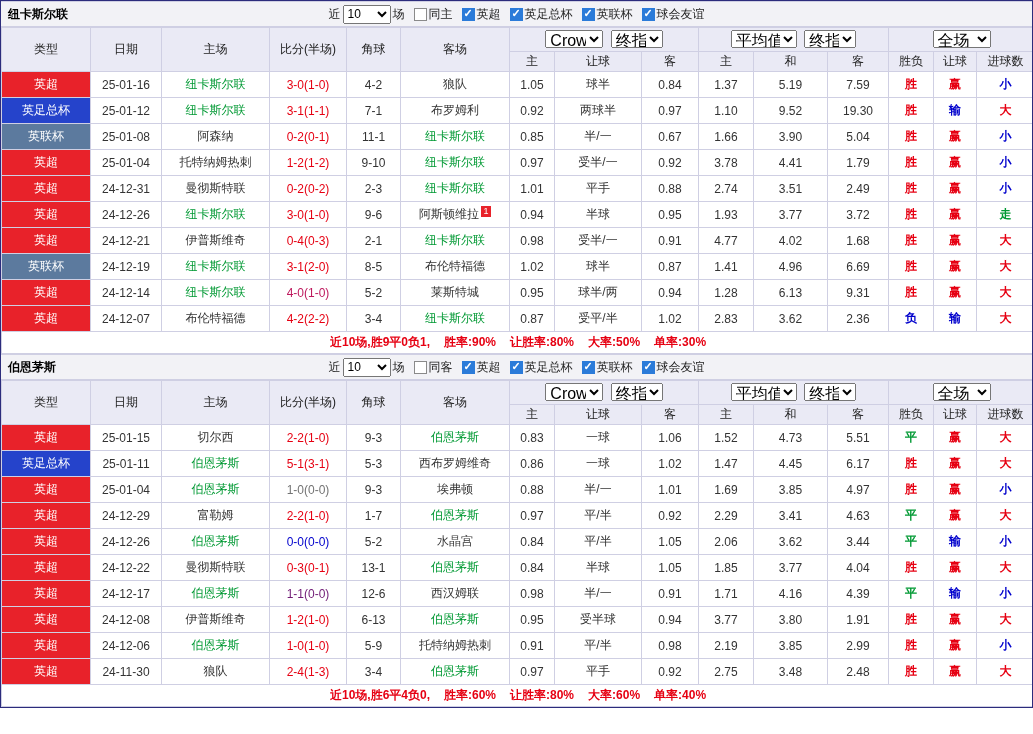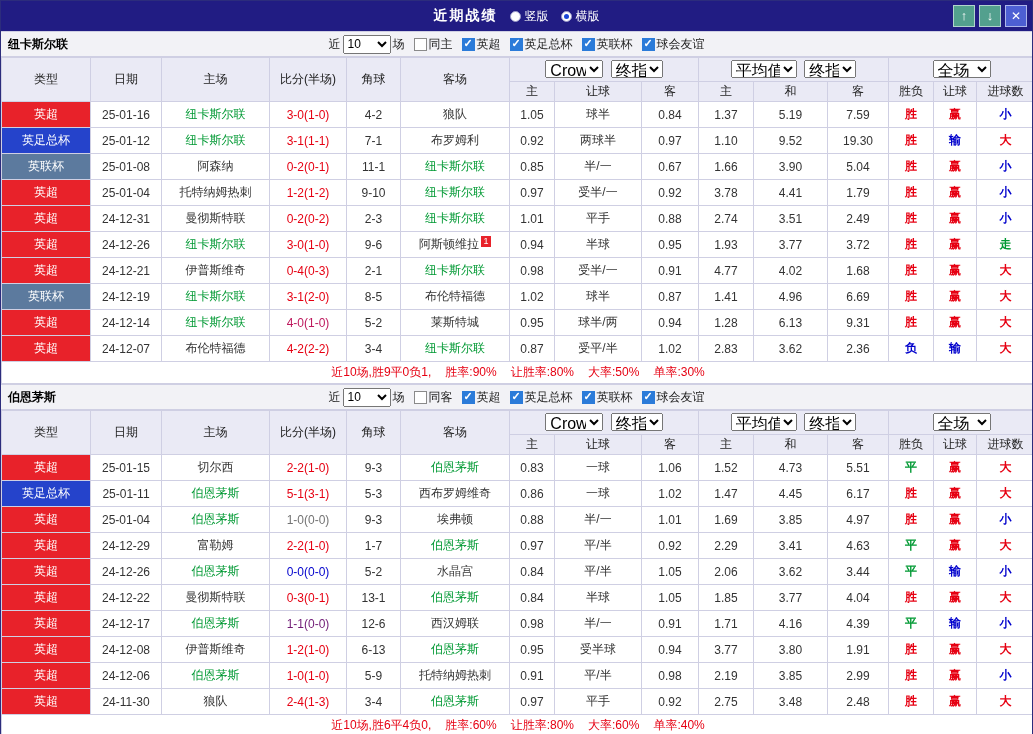--- a/index.html
+++ b/index.html
@@ -51,51 +51,33 @@
   }
 
   
   table { border-collapse: collapse; table-layout: fixed; width: 100%; }
   th, td { border: 1px solid #cfcfe3; text-align: center; overflow: hidden; white-space: nowrap; }
   thead th { background: #eaeaf5; font-weight: normal; color: #222; }
   tr.h1 th { height: 24px; }
   tr.h2 th { height: 20px; }
   tbody td { height: 26px; background: #fff; color: #333; }
   tfoot td { height: 22px; color: #e60012; background: #fff; }
-  .fpart { margin: 4px 7px; }
+  .fpart { margin: 4px 7px; font-weight: bold; }
   .hsel { height: 18px; font-size: 16px; margin: 0 2px; }
   .w58 { width: 58px; } .w52 { width: 52px; } .w66 { width: 66px; }
   .red-badge {
     display: inline-block; background: #e8222a; color: #fff; font-size: 9px;
     line-height: 11px; min-width: 10px; padding: 0 1px; margin-left: 2px; vertical-align: 4px;
   }
 </style>
 </head>
 <body>
 
 <div class="app">
 
-  <div class="title-bar">
-    <div class="title-center">
-      <span class="page-title">近期战绩</span>
-      <label class="radio-label">
-        <span class="radio"></span>
-        <span>竖版</span>
-      </label>
-      <label class="radio-label">
-        <span class="radio selected"></span>
-        <span>横版</span>
-      </label>
-    </div>
-    <div class="title-buttons">
-      <button class="tb-btn">↑</button>
-      <button class="tb-btn">↓</button>
-      <button class="tb-btn btn-close">✕</button>
-    </div>
-  </div>
 
   <div class="section">
     <div class="team-bar">
       <span class="team-name">纽卡斯尔联</span>
       <div class="filters">
         <span>近</span>
         <select class="csel"><option>10</option></select>
         <span>场</span>
         <label class="chk-label">
           <input type="checkbox" class="chk" style="">

